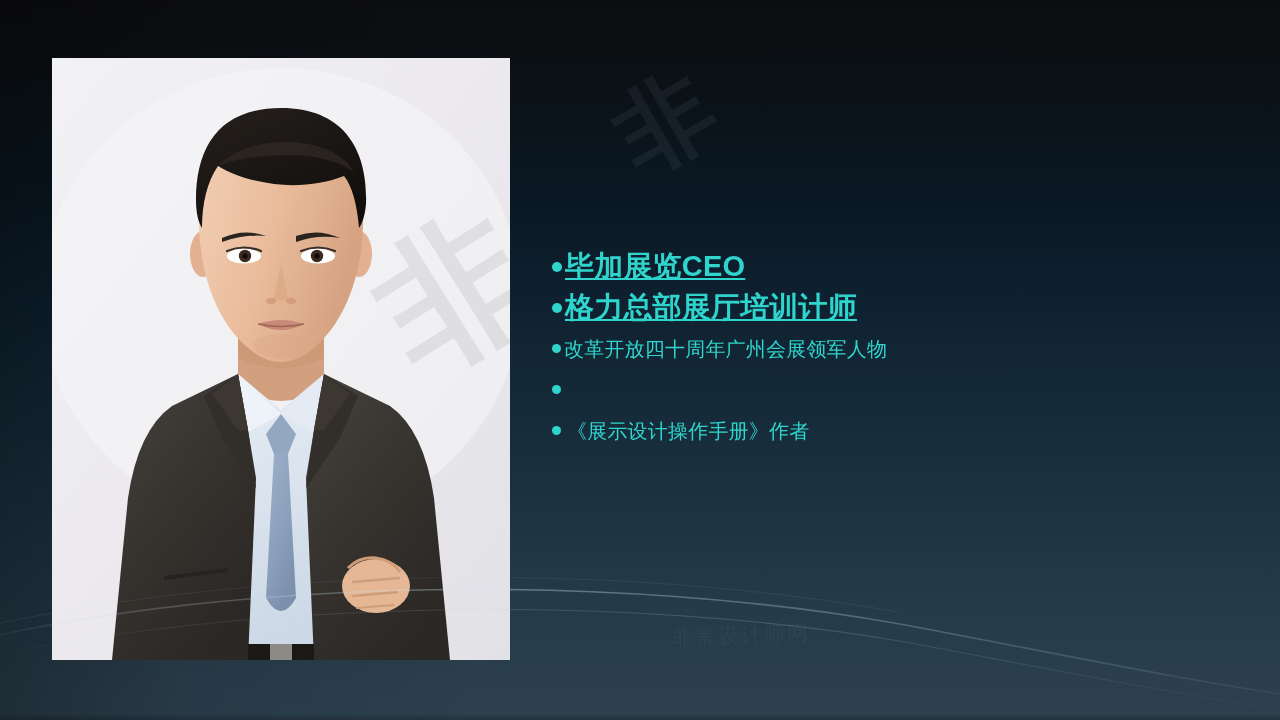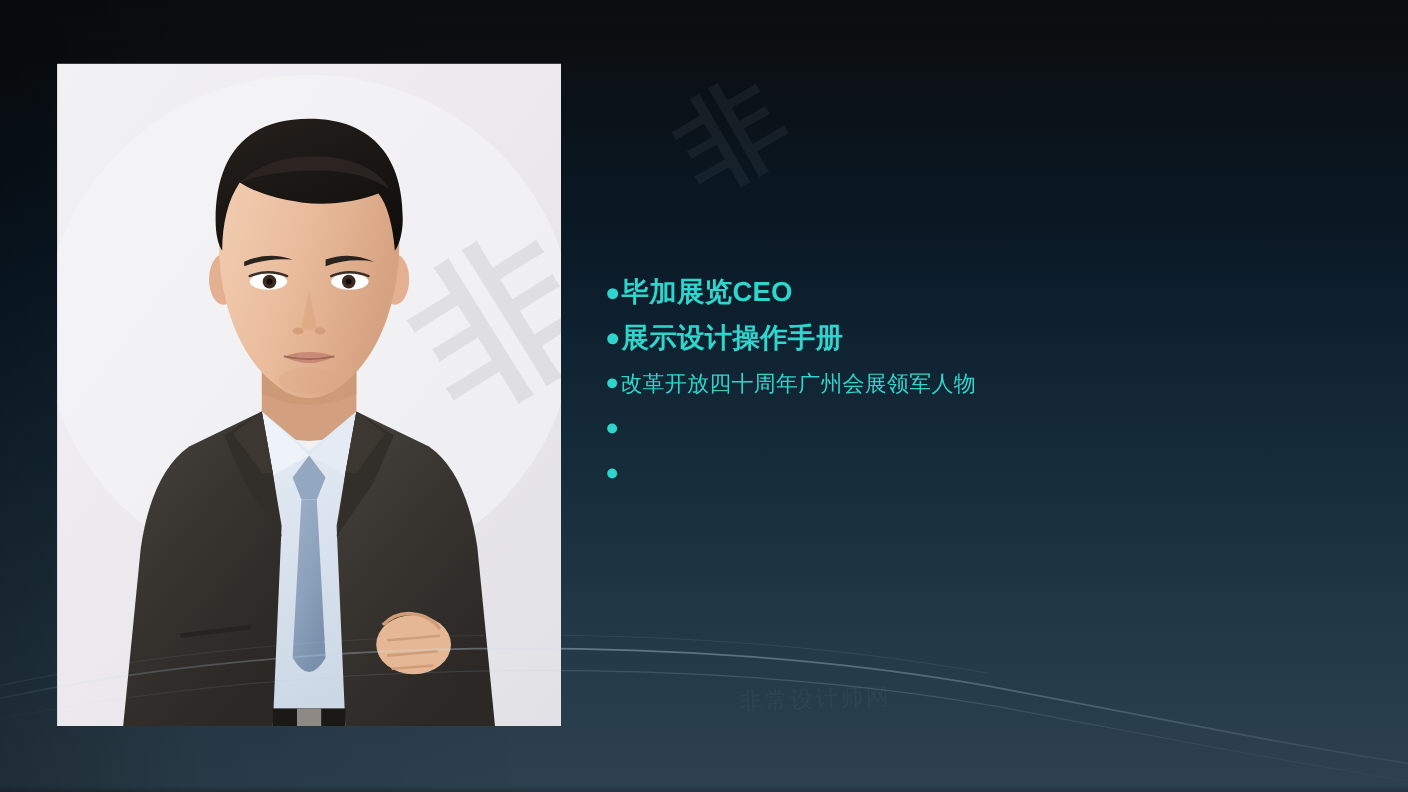--- a/index.html
+++ b/index.html
@@ -142,22 +142,23 @@
     background: #2fd5cd;
     margin-right: 3px;
   }
   .bullet-text {
     font-size: 20px;
     line-height: 1;
     letter-spacing: 0.2px;
   }
   .bullet-item.strong .bullet-text {
     font-weight: 700;
-    font-size: 25px;
+    font-size: 29px;
     color: #2fd5cd;
+    text-decoration: underline;
   }
   .bullet-item.strong .bullet-dot {
     width: 10px;
     height: 10px;
   }
   .bullet-item.wide .bullet-dot {
     margin-right: 6px;
   }
 
   .curve-watermark {
@@ -299,31 +300,32 @@
     <div class="title-watermark">非</div>
 
 
     <ul class="bullet-list">
       <li class="bullet-item strong">
         <span class="bullet-dot"></span>
         <span class="bullet-text">毕加展览CEO</span>
       </li>
       <li class="bullet-item strong">
         <span class="bullet-dot"></span>
-        <span class="bullet-text">展示设计操作手册</span>
+        <span class="bullet-text">格力总部展厅培训计师</span>
       </li>
       <li class="bullet-item">
         <span class="bullet-dot"></span>
         <span class="bullet-text">改革开放四十周年广州会展领军人物</span>
       </li>
       <li class="bullet-item wide">
         <span class="bullet-dot"></span>
       </li>
       <li class="bullet-item wide">
         <span class="bullet-dot"></span>
+        <span class="bullet-text">《展示设计操作手册》作者</span>
       </li>
     </ul>
   </div>
 
   <svg class="decor-curves" viewBox="0 0 1280 200" preserveAspectRatio="none">
     <defs>
       <linearGradient id="curveGrad" x1="0" y1="0" x2="1" y2="0">
         <stop offset="0%" stop-color="rgba(190,215,228,0.00)"></stop>
         <stop offset="12%" stop-color="rgba(190,215,228,0.22)"></stop>
         <stop offset="40%" stop-color="rgba(205,228,240,0.42)"></stop>

